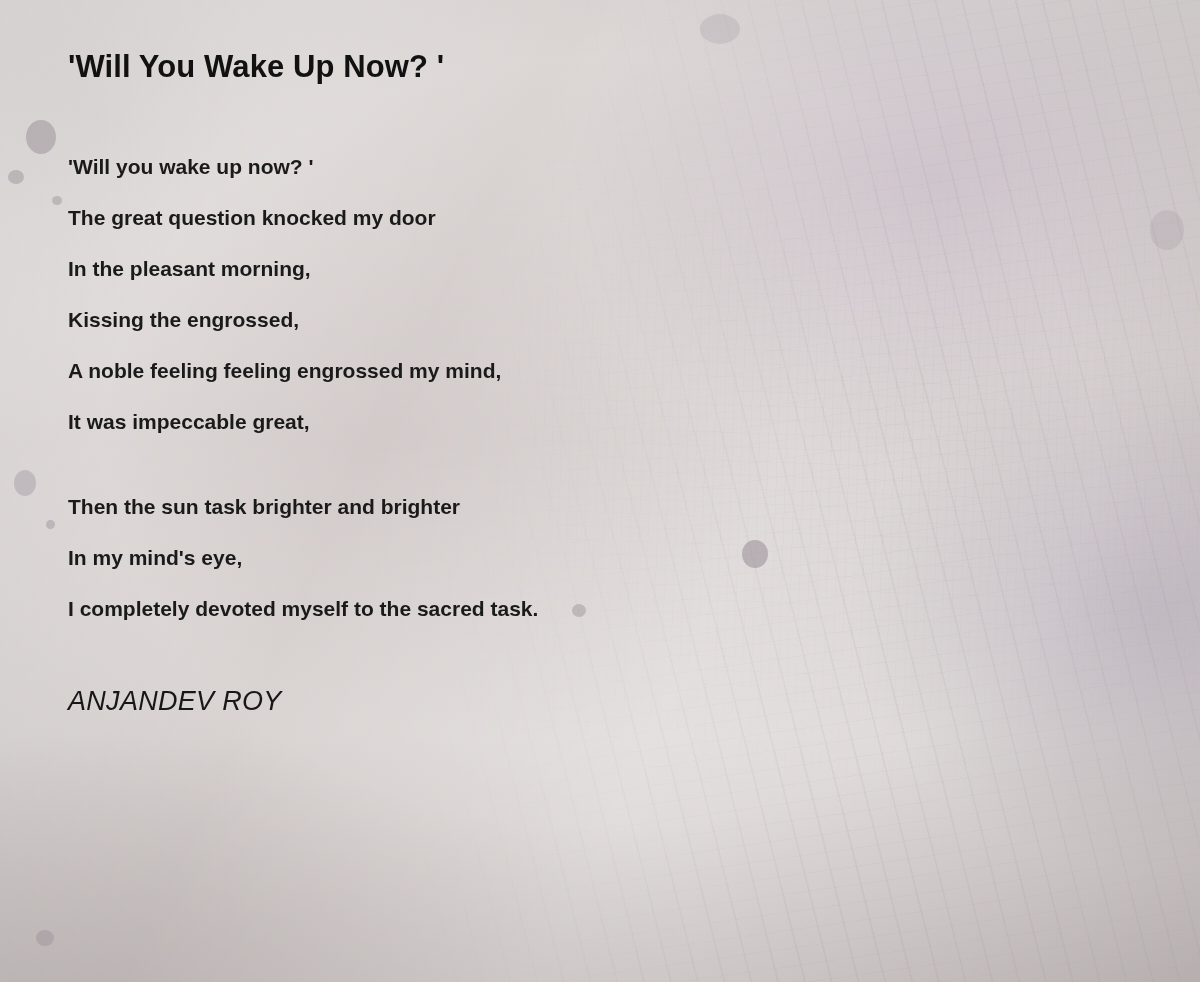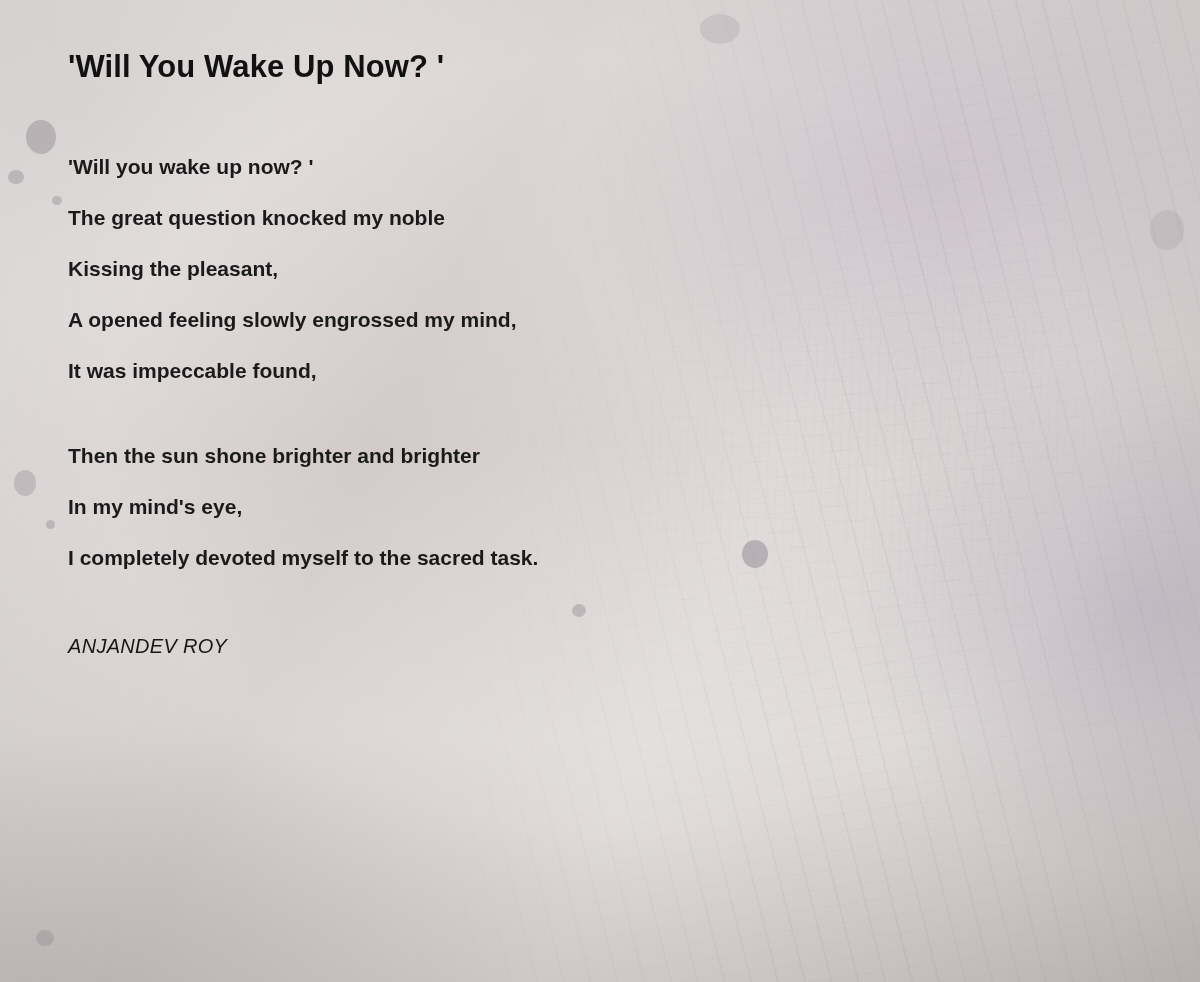--- a/index.html
+++ b/index.html
@@ -94,21 +94,21 @@
   .poem-line {
     font-size: 21px;
     font-weight: bold;
     color: #1a1a1a;
     line-height: 51px;
     white-space: pre;
   }
 
   .poem-author {
     margin-top: 52px;
-    font-size: 20px;
+    font-size: 27px;
     font-style: italic;
     color: #171717;
     letter-spacing: 0.3px;
   }
 </style>
 </head>
 <body>
 
 <div class="poem-card">
 
@@ -128,28 +128,29 @@
   <div class="splat" style="left:1150px;top:210px; width:34px; height:40px; background:rgba(150,140,152,0.20);"></div>
   <div class="splat" style="left:36px;  top:930px; width:18px; height:16px; background:rgba(120,108,122,0.22);"></div>
 
   <div class="bg-vignette"></div>
 
   <div class="content">
     <h1 class="poem-title">'Will You Wake Up Now? '</h1>
 
     <div class="stanza">
       <div class="poem-line">'Will you wake up now? '</div>
-      <div class="poem-line">The great question knocked my noble</div>
-      <div class="poem-line">Kissing the pleasant,</div>
-      <div class="poem-line">A opened feeling slowly engrossed my mind,</div>
-      <div class="poem-line">It was impeccable found,</div>
+      <div class="poem-line">The great question knocked my door</div>
+      <div class="poem-line">In the pleasant morning,</div>
+      <div class="poem-line">Kissing the engrossed,</div>
+      <div class="poem-line">A noble feeling feeling engrossed my mind,</div>
+      <div class="poem-line">It was impeccable great,</div>
     </div>
 
     <div class="stanza">
-      <div class="poem-line">Then the sun shone brighter and brighter</div>
+      <div class="poem-line">Then the sun task brighter and brighter</div>
       <div class="poem-line">In my mind's eye,</div>
       <div class="poem-line">I completely devoted myself to the sacred task.</div>
     </div>
 
     <div class="poem-author">ANJANDEV ROY</div>
   </div>
 
 </div>
 
 </body></html>

